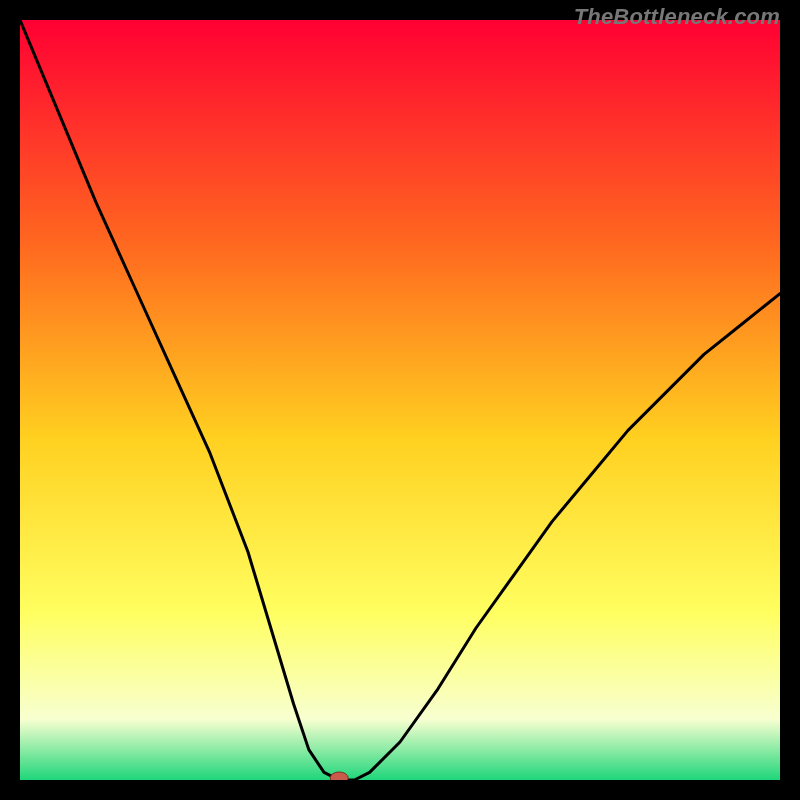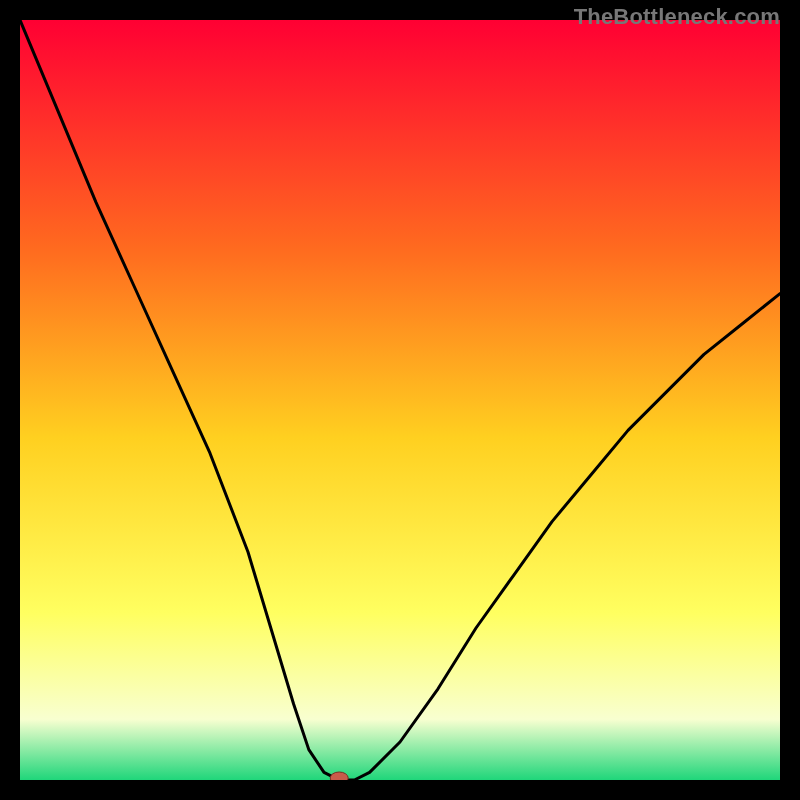--- a/index.html
+++ b/index.html
@@ -9,20 +9,21 @@
     height: 800px;
     overflow: hidden;
     background: #000;
     font-family: Arial, Helvetica, sans-serif;
   }
   .outer {
     width: 800px;
     height: 800px;
     background: #000;
     position: relative;
+    font-style: italic;
   }
   .watermark {
     position: absolute;
     top: 4px;
     right: 20px;
     color: #777;
     font-size: 22px;
     font-weight: 600;
     letter-spacing: 0.2px;
     z-index: 10;

